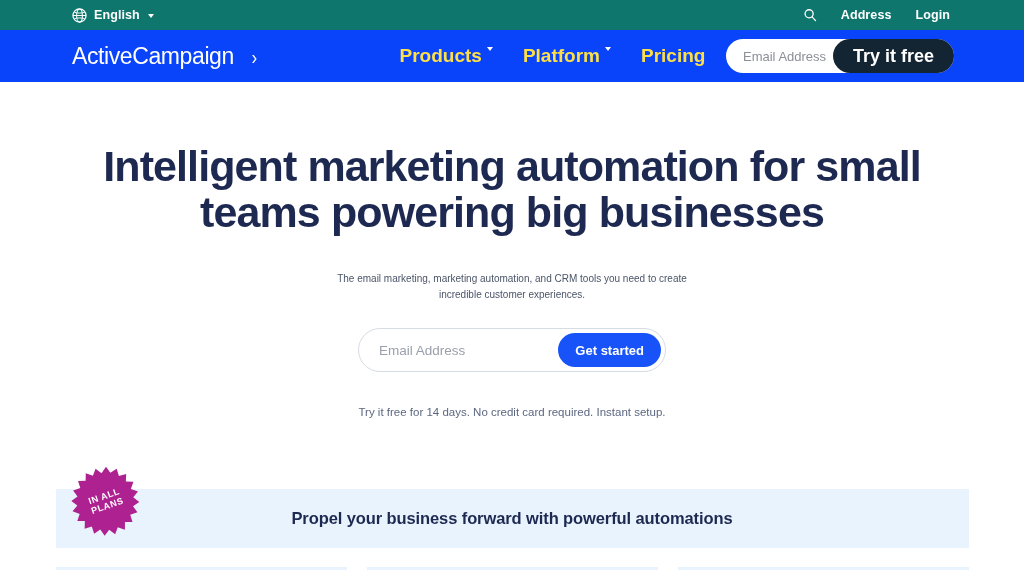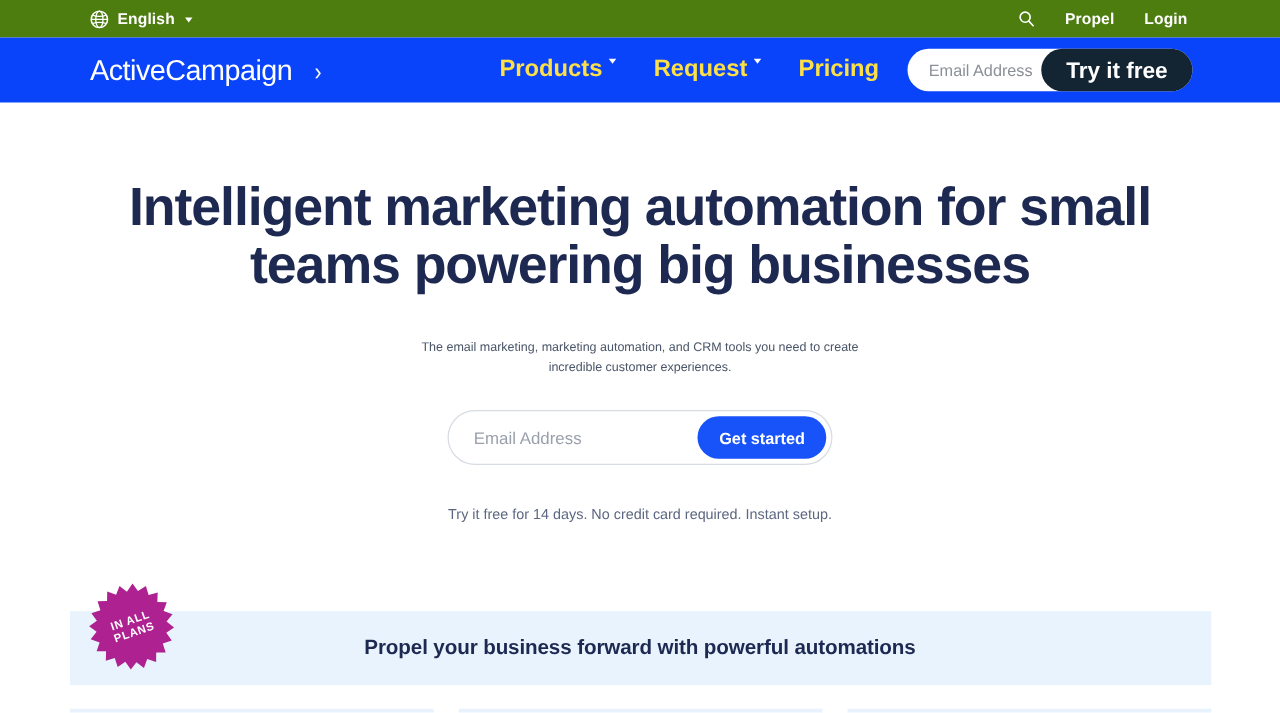--- a/index.html
+++ b/index.html
@@ -9,21 +9,21 @@
     height: 570px;
     overflow: hidden;
     background: #ffffff;
     font-family: "Liberation Sans", sans-serif;
     -webkit-font-smoothing: antialiased;
   }
 
   
   .utility-bar {
     height: 30px;
-    background: #4d7c0f;
+    background: #0f766e;
     display: flex;
     align-items: center;
     justify-content: space-between;
     padding: 0 74px 0 72px;
     position: relative;
   }
   .lang-picker {
     display: flex;
     align-items: center;
     gap: 7px;
@@ -312,39 +312,39 @@
     <span class="caret-tiny"></span>
   </div>
 
   <div class="utility-right">
     <span class="search-btn">
       <svg class="search-icon" viewBox="0 0 16 16" aria-hidden="true">
         <circle cx="7" cy="6.6" r="4.6" fill="none" stroke="#ffffff" stroke-width="1.5"></circle>
         <line x1="10.4" y1="10.2" x2="14.3" y2="14.4" stroke="#ffffff" stroke-width="1.5" stroke-linecap="round"></line>
       </svg>
     </span>
-    <a class="util-link" href="#">Propel</a>
+    <a class="util-link" href="#">Address</a>
     <a class="util-link" href="#">Login</a>
   </div>
 </div>
 
 <div class="main-nav">
 
   <div class="logo">
     <span class="logo-text">ActiveCampaign</span>
     <span class="logo-mark">›</span>
   </div>
 
   <div class="nav-links">
     <a class="nav-item" href="#">
       <span>Products</span>
       <span class="nav-caret"></span>
     </a>
     <a class="nav-item" href="#">
-      <span>Request</span>
+      <span>Platform</span>
       <span class="nav-caret"></span>
     </a>
     <a class="nav-item" href="#">
       <span>Pricing</span>
     </a>
     <a class="nav-item" href="#">
       <span>Request demo</span>
     </a>
   </div>
 

